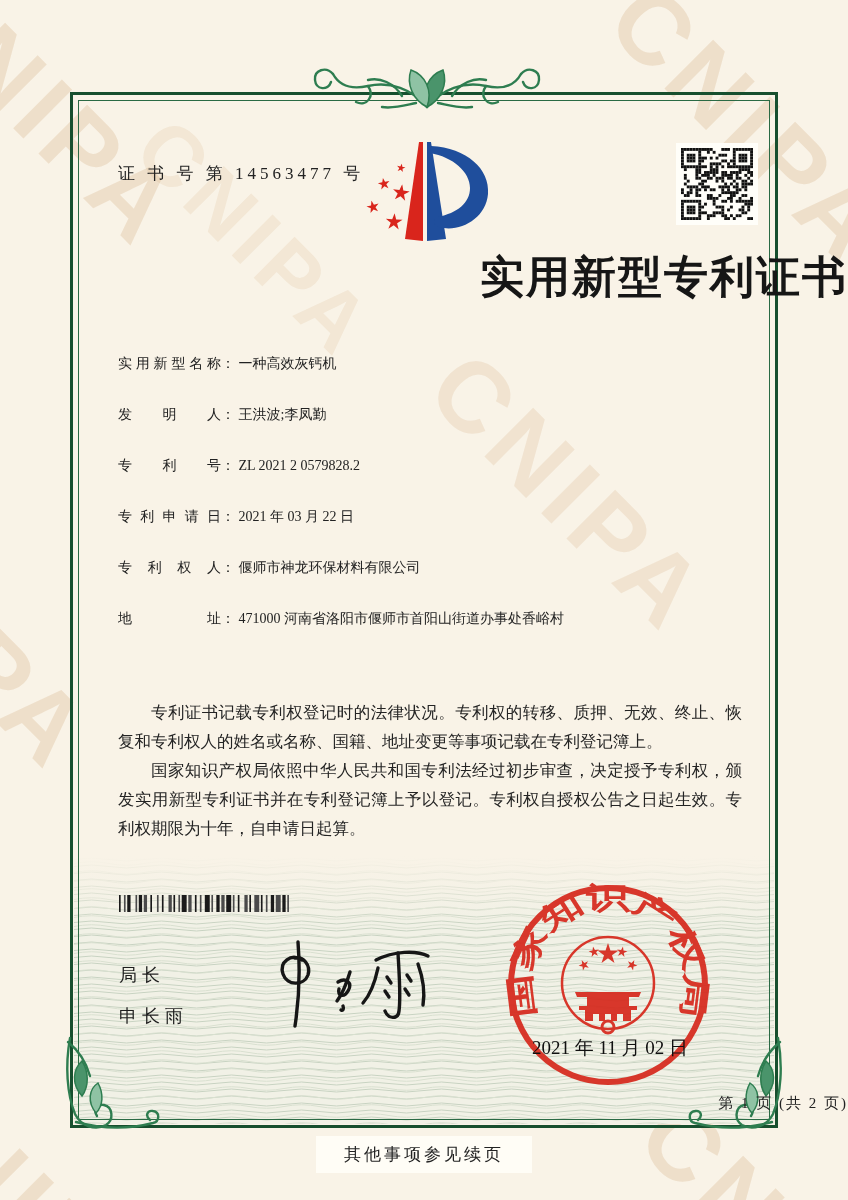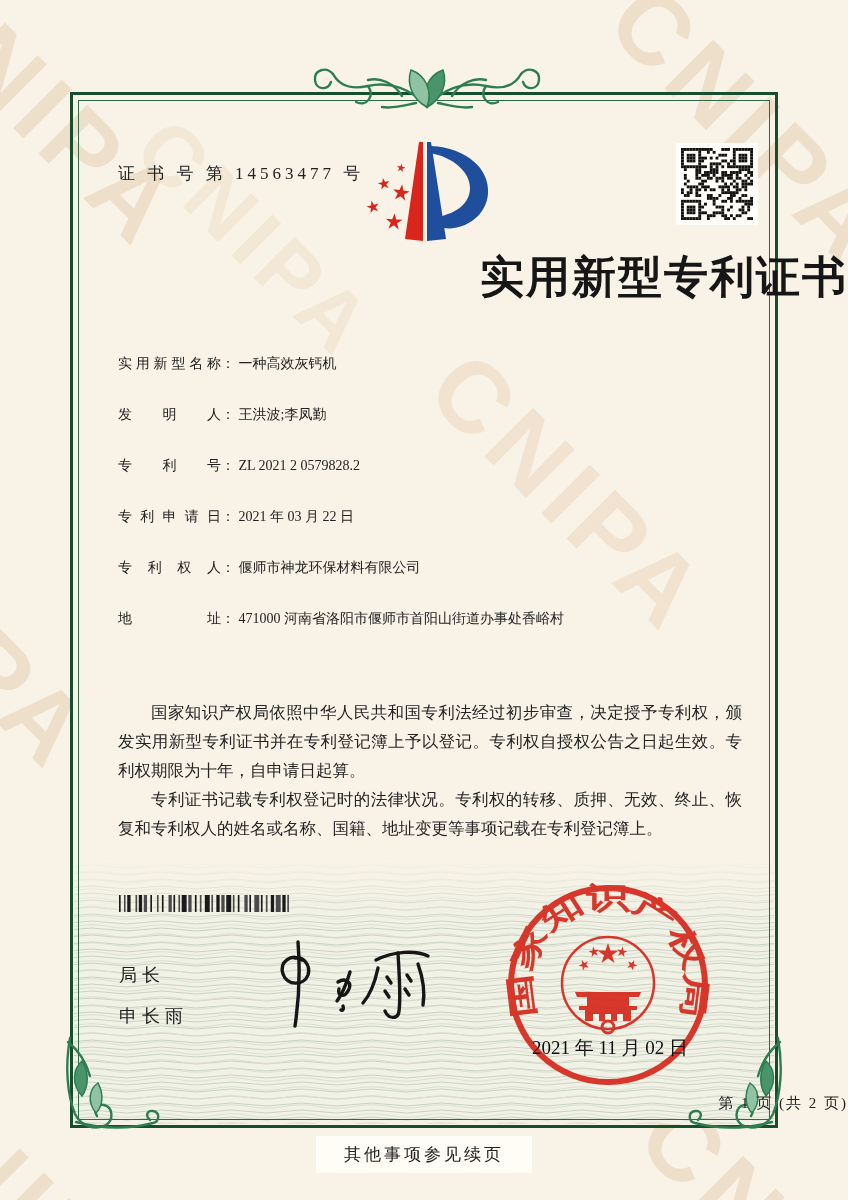--- a/index.html
+++ b/index.html
@@ -477,22 +477,22 @@
       <span class="lbl">专利权人</span><span class="colon">：</span>
       <span class="val">偃师市神龙环保材料有限公司</span>
     </div>
     <div class="frow">
       <span class="lbl">地址</span><span class="colon">：</span>
       <span class="val">471000 河南省洛阳市偃师市首阳山街道办事处香峪村</span>
     </div>
   </div>
 
   <div class="paras">
+    <p>专利证书记载专利权登记时的法律状况。专利权的转移、质押、无效、终止、恢复和专利权人的姓名或名称、国籍、地址变更等事项记载在专利登记簿上。</p>
     <p>国家知识产权局依照中华人民共和国专利法经过初步审查，决定授予专利权，颁发实用新型专利证书并在专利登记簿上予以登记。专利权自授权公告之日起生效。专利权期限为十年，自申请日起算。</p>
-    <p>专利证书记载专利权登记时的法律状况。专利权的转移、质押、无效、终止、恢复和专利权人的姓名或名称、国籍、地址变更等事项记载在专利登记簿上。</p>
   </div>
 
   <svg id="barcode" class="barcode" height="17" width="173.25000000000014">
       <rect x="0" y="0" width="1.65" height="17" fill="#1a1a1a"></rect>
       <rect x="4.949999999999999" y="0" width="1.65" height="17" fill="#4a4a4a"></rect>
       <rect x="8.25" y="0" width="3.3" height="17" fill="#1a1a1a"></rect>
       <rect x="16.5" y="0" width="1.65" height="17" fill="#4a4a4a"></rect>
       <rect x="19.799999999999997" y="0" width="3.3" height="17" fill="#1a1a1a"></rect>
       <rect x="24.749999999999996" y="0" width="3.3" height="17" fill="#4a4a4a"></rect>
       <rect x="31.349999999999998" y="0" width="1.65" height="17" fill="#1a1a1a"></rect>

